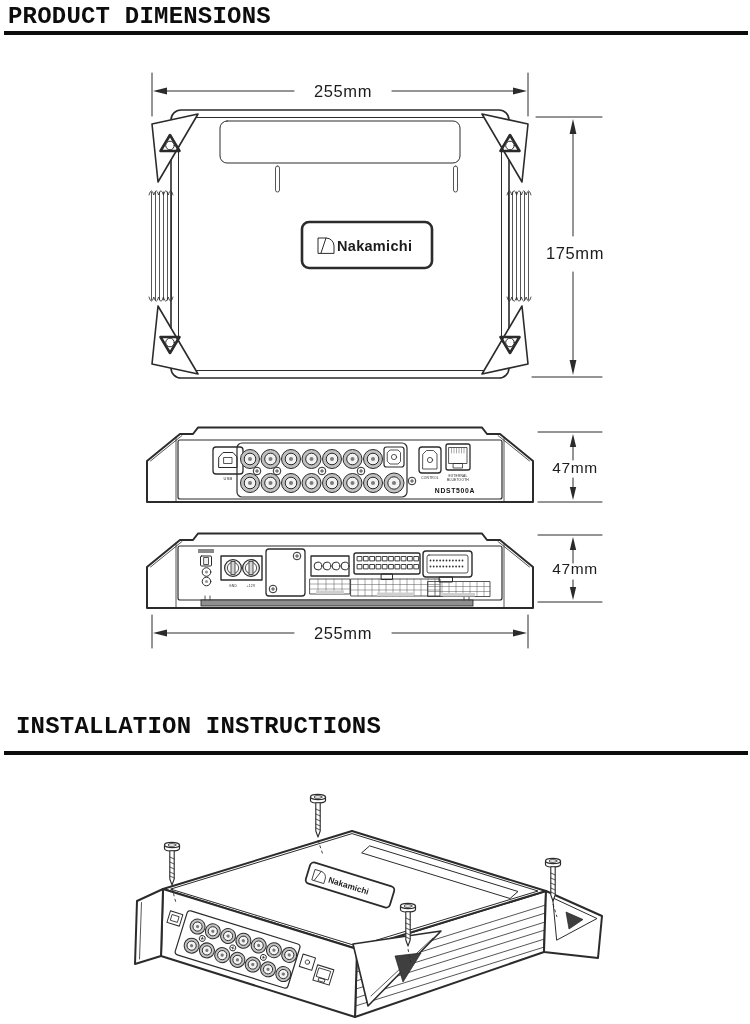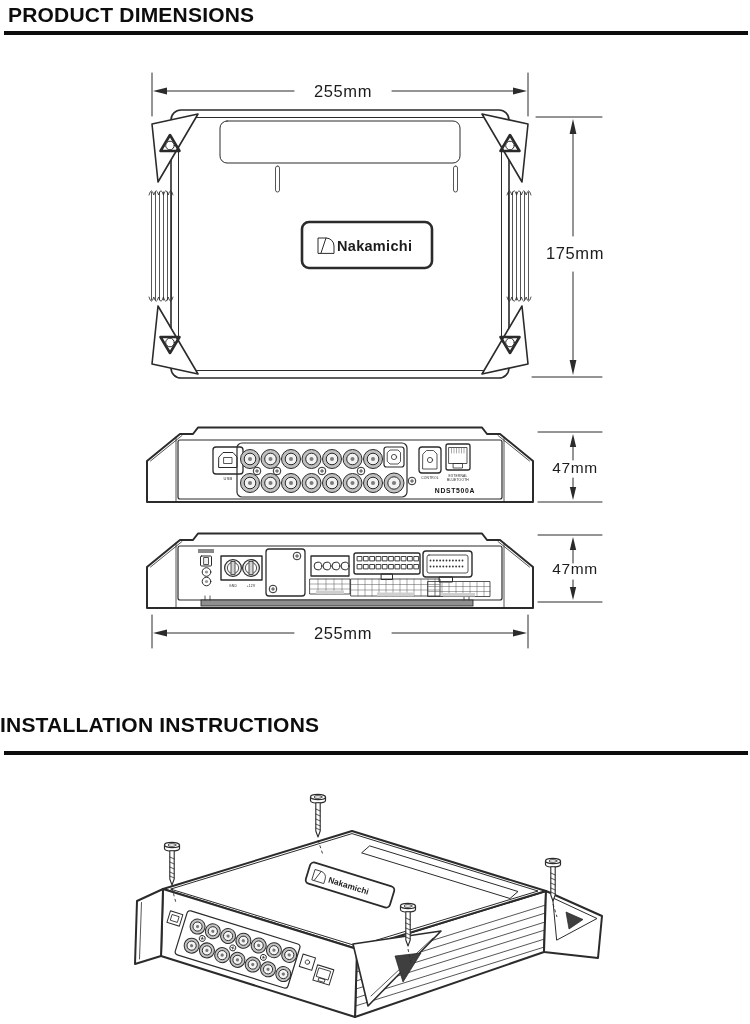--- a/index.html
+++ b/index.html
@@ -1,20 +1,20 @@
 <!DOCTYPE html>
 <html><head>
 <meta charset="utf-8">
 <style>
   html,body{margin:0;padding:0;background:#fff;}
   body{width:750px;height:1024px;position:relative;overflow:hidden;
        font-family:"Liberation Sans",sans-serif;}
   .abs{position:absolute;}
-  h1,h2{margin:0;font-family:Liberation Sans, sans-serif;font-weight:700;
-        font-size:21px;letter-spacing:.2px;color:#0d0d0d;white-space:nowrap;}
+  h1,h2{margin:0;font-family:Liberation Mono, monospace;font-weight:700;
+        font-size:24px;letter-spacing:.2px;color:#0d0d0d;white-space:nowrap;}
   .rule{position:absolute;left:4px;right:2px;height:4px;background:#0d0d0d;}
   svg{position:absolute;display:block;}
   .ln{fill:none;stroke:#2b2b2b;stroke-width:1.2;stroke-linejoin:round;stroke-linecap:round;}
   .ln05{stroke-width:.5;stroke:#555;}
   .ln08{stroke-width:.8;}
   .ln1{stroke-width:1;}
   .ln15{stroke-width:1.6;}
   .ln2{stroke-width:2;}
   .fw{fill:#fff;}
   .fgrey{fill:#efefef;}
@@ -305,21 +305,21 @@
 
   <g>
     <path class="ln ln1" d="M152 575 V608 M528 575 V608"></path>
     <path class="ln ln1" d="M167 593 H294 M392 593 H513"></path>
     <polygon class="arr" points="153,593 167,589.6 167,596.4"></polygon>
     <polygon class="arr" points="527,593 513,589.6 513,596.4"></polygon>
     <text class="dimtxt tmid" x="343" y="598.5">255mm</text>
   </g>
 </svg>
 
-<h2 class="abs" style="left:0;top:713px;">INSTALLATION INSTRUCTIONS</h2>
+<h2 class="abs" style="left:16px;top:713px;">INSTALLATION INSTRUCTIONS</h2>
 <div class="rule" style="top:751px;"></div>
 
 <svg class="abs" style="left:90px;top:772px;" width="560" height="252" viewBox="90 772 560 252">
   <defs>
     <g id="rcaM">
       <circle r="7.5" fill="#c4c4c4" stroke="#2b2b2b" stroke-width="1"></circle>
       <circle r="4.6" fill="#f4f4f4" stroke="#2b2b2b" stroke-width=".9"></circle>
       <circle r="1.6" fill="#777"></circle>
     </g>
     <g id="scrM">

